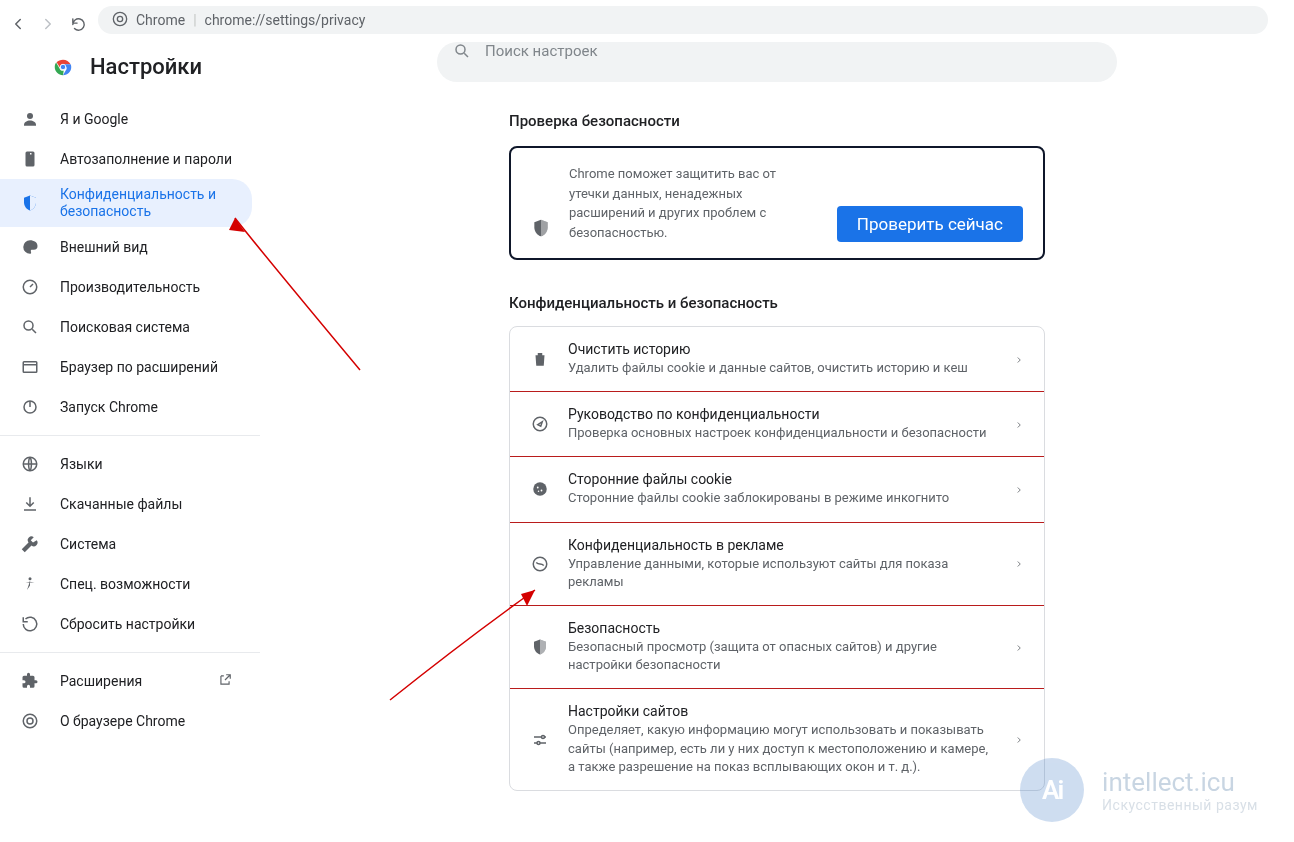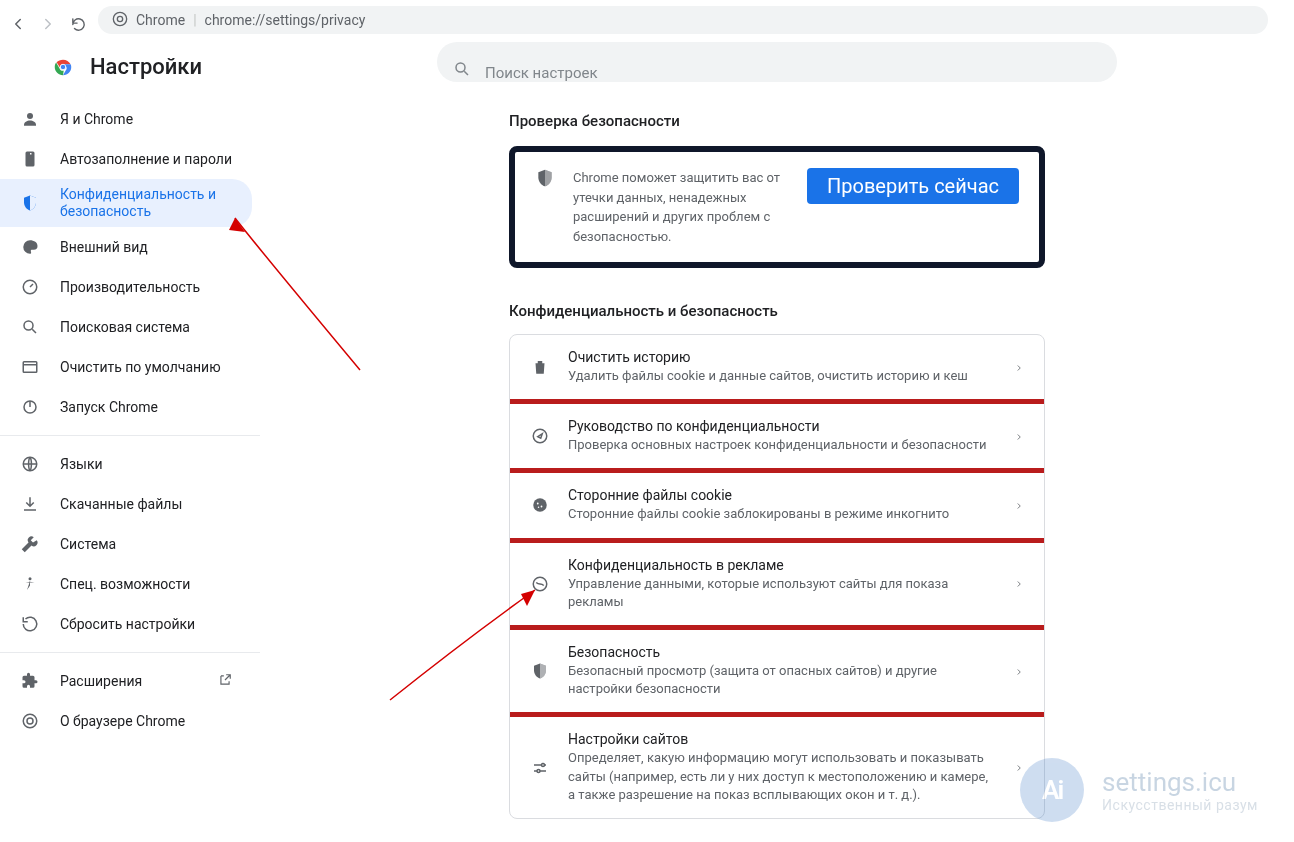--- a/index.html
+++ b/index.html
@@ -23,34 +23,34 @@
   .sb-item { display: flex; align-items: center; height: 40px; padding: 0 20px; gap: 20px; font-size: 14px; color: #202124; border-top-right-radius: 20px; border-bottom-right-radius: 20px; cursor: pointer; width: 252px; }
   .sb-item.active { background: #e8f0fe; color: #1a73e8; }
   .sb-item.active .sb-icon { color: #1a73e8; }
   .sb-item.multi { height: 48px; line-height: 1.2; }
   .sb-icon { width: 20px; height: 20px; display: flex; align-items: center; justify-content: center; color: #5f6368; flex-shrink: 0; }
   .sb-item .label { flex: 1; }
   .sb-divider { height: 1px; background: #e8eaed; margin: 8px 0; width: 260px; }
   .ext-link-icon { color: #5f6368; margin-left: 6px; }
 
   .main { flex: 1; padding: 8px 0 0 0; display: flex; flex-direction: column; align-items: center; }
-  .search-wrap { width: 680px; height: 40px; background: #f1f3f4; border-radius: 20px; display: flex; align-items: flex-end; padding: 0 16px; gap: 14px; color: #5f6368; margin-bottom: 30px; }
+  .search-wrap { width: 680px; height: 40px; background: #f1f3f4; border-radius: 20px; display: flex; align-items: flex-start; padding: 0 16px; gap: 14px; color: #5f6368; margin-bottom: 30px; }
   .search-wrap input { flex: 1; border: none; background: transparent; outline: none; font-size: 15px; color: #202124; }
   .search-wrap input::placeholder { color: #80868b; }
 
   .content { width: 536px; }
   .section-title { font-size: 15px; font-weight: 500; color: #202124; margin-bottom: 16px; }
   .section-title.second { margin-top: 34px; margin-bottom: 14px; }
 
-  .safety-card { border: 6px solid #0f172a; border-radius: 8px; padding: 16px 20px; display: flex; align-items: flex-start; gap: 18px; }
+  .safety-card { border: 2px solid #0f172a; border-radius: 8px; padding: 16px 20px; display: flex; align-items: flex-end; gap: 18px; }
   .safety-text { flex: 1; font-size: 13px; color: #5f6368; line-height: 1.5; }
-  .check-btn { background: #1a73e8; color: #fff; border: none; border-radius: 4px; height: 36px; padding: 0 20px; font-size: 20px; cursor: pointer; }
+  .check-btn { background: #1a73e8; color: #fff; border: none; border-radius: 4px; height: 36px; padding: 0 20px; font-size: 17px; cursor: pointer; }
 
   .list-card { border: 1px solid #dadce0; border-radius: 8px; overflow: hidden; }
-  .list-row { display: flex; align-items: center; padding: 14px 20px; gap: 18px; cursor: pointer; border-top: 5px solid #b91c1c; }
+  .list-row { display: flex; align-items: center; padding: 14px 20px; gap: 18px; cursor: pointer; border-top: 1px solid #b91c1c; }
   .list-row:first-child { border-top: none; align-items: center; }
   .row-icon { width: 20px; height: 20px; display: flex; align-items: center; justify-content: center; color: #5f6368; flex-shrink: 0; }
   .row-text { flex: 1; }
   .row-title { font-size: 14px; color: #202124; margin-bottom: 2px; }
   .row-sub { font-size: 13px; color: #5f6368; line-height: 1.4; }
   .chevron { color: #5f6368; flex-shrink: 0; }
 
   .watermark { position: absolute; right: 36px; bottom: 20px; display: flex; align-items: center; gap: 18px; opacity: 0.55; }
   .wm-circle { width: 64px; height: 64px; border-radius: 50%; background: #3b78c4; opacity: 0.45; display:flex; align-items:center; justify-content:center; color:#fff; font-size:26px; font-weight:600; letter-spacing:-2px;}
   .wm-text .t1 { font-size: 26px; color: #9cb4cc; }
@@ -115,21 +115,21 @@
       <span class="sb-title">Настройки</span>
     </div>
     <div class="sb-list">
       <div class="sb-item">
         <span class="sb-icon">
             <svg width="18" height="18" viewBox="0 0 24 24" fill="#5f6368">
               <circle cx="12" cy="8" r="4"></circle>
               <path d="M4 20c0-4 4-6 8-6s8 2 8 6v1H4z"></path>
             </svg>
           </span>
-        <span class="label">Я и Chrome</span>
+        <span class="label">Я и Google</span>
       </div>
       <div class="sb-item">
         <span class="sb-icon">
             <svg width="18" height="18" viewBox="0 0 24 24" fill="#5f6368">
               <path d="M16 2H8a2 2 0 0 0-2 2v16a2 2 0 0 0 2 2h8a2 2 0 0 0 2-2V4a2 2 0 0 0-2-2zm-4 2h2v2h-2z"></path>
             </svg>
           </span>
         <span class="label">Автозаполнение и пароли</span>
       </div>
       <div class="sb-item active multi">
@@ -167,21 +167,21 @@
           </span>
         <span class="label">Поисковая система</span>
       </div>
       <div class="sb-item">
         <span class="sb-icon">
             <svg width="18" height="18" viewBox="0 0 24 24" fill="none" stroke="#5f6368" stroke-width="2">
               <rect x="3" y="5" width="18" height="14" rx="1"></rect>
               <path d="M3 9h18"></path>
             </svg>
           </span>
-        <span class="label">Очистить по умолчанию</span>
+        <span class="label">Браузер по расширений</span>
       </div>
       <div class="sb-item">
         <span class="sb-icon">
             <svg width="18" height="18" viewBox="0 0 24 24" fill="none" stroke="#5f6368" stroke-width="2">
               <circle cx="12" cy="12" r="8"></circle>
               <path d="M12 4v8"></path>
             </svg>
           </span>
         <span class="label">Запуск Chrome</span>
       </div>
@@ -385,16 +385,16 @@
 <svg class="arrow-svg" style="left:0;top:0" width="1294" height="842">
   <path class="arrow-path" d="M 360 370 C 310 310, 260 250, 235 218"></path>
   <polygon class="arrow-head" points="235,218 245,232 229,230"></polygon>
   <path class="arrow-path" d="M 390 700 C 440 660, 500 615, 535 590"></path>
   <polygon class="arrow-head" points="535,590 521,594 527,606"></polygon>
 </svg>
 
 <div class="watermark">
   <div class="wm-circle">Ai</div>
   <div class="wm-text">
-    <div class="t1">settings.icu</div>
+    <div class="t1">intellect.icu</div>
     <div class="t2">Искусственный разум</div>
   </div>
 </div>
 
 </body></html>

